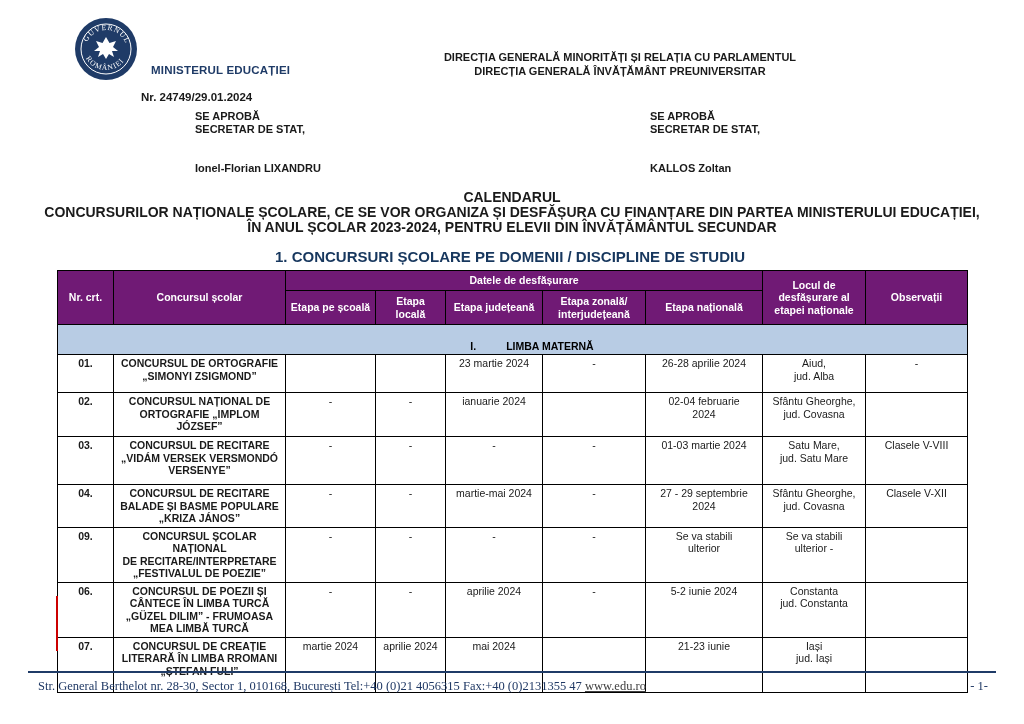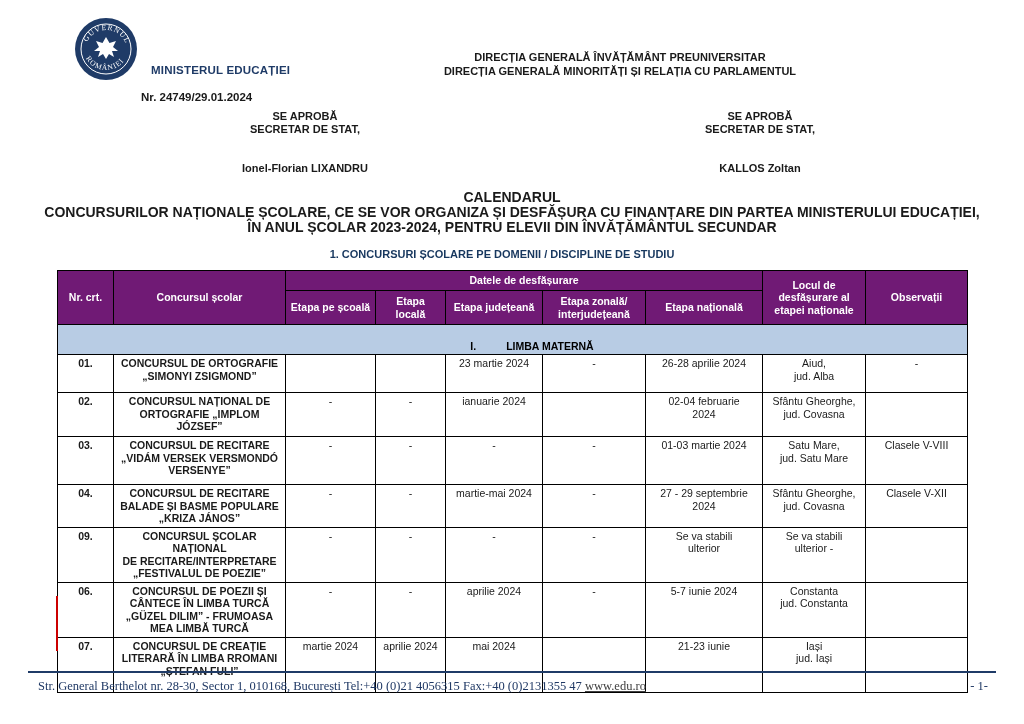--- a/index.html
+++ b/index.html
@@ -6,27 +6,27 @@
   html,body { background:#ffffff; }
   body { font-family:"Liberation Sans", sans-serif; color:#1a1a1a; }
   .page { position:relative; width:1024px; height:724px; background:#ffffff; overflow:hidden; }
 
   
   .logo { position:absolute; left:74px; top:17px; width:64px; height:64px; }
   .ministry { position:absolute; left:151px; top:40px; font-size:11.5px; font-weight:bold; color:#1f3b67; letter-spacing:.2px;margin-top:24px; }
   .dg-block { position:absolute; left:420px; top:50px; width:400px; text-align:center; font-size:11px; font-weight:bold; line-height:14px; color:#1a1a1a; }
   .doc-number { position:absolute; left:122px; top:91px; font-size:11.5px; font-weight:bold;margin-left:19px; }
 
-  .approval { position:absolute; top:110px; text-align:center; font-size:11px; font-weight:bold; line-height:13px; }
+  .approval { position:absolute; top:110px; text-align:left; font-size:11px; font-weight:bold; line-height:13px; }
   .approval.left { left:195px; width:220px; }
   .approval.right { left:650px; width:220px; }
   .approval .name { margin-top:26px; }
 
   .title-block { position:absolute; left:0; top:190px; width:1024px; text-align:center; font-size:14px; font-weight:bold; line-height:15px; color:#1a1a1a; }
-  .section-title { position:absolute; left:0; top:248px; width:1004px; text-align:center; font-size:11px; font-weight:bold; color:#17375e; }
+  .section-title { position:absolute; left:8px; top:248px; width:1004px; text-align:center; font-size:15px; font-weight:bold; color:#17375e; }
 
   
   .table-wrap { position:absolute; left:57px; top:270px; }
   table { border-collapse:collapse; table-layout:fixed; width:910px; }
   th, td { border:1px solid #000; padding:2px 3px; font-size:10.5px; text-align:center; vertical-align:top; white-space:pre-line; line-height:12.5px; }
   thead th { background:#701a75; color:#ffffff; font-weight:bold; vertical-align:middle; }
   tr.hdr-top th { height:20px; }
   tr.hdr-sub th { height:34px; }
   tr.section-row td { background:#b8cce4; font-weight:bold; color:#000; height:21px; vertical-align:middle;padding-left:42px; }
   tr.section-row .numeral { margin-right:30px; }
@@ -54,22 +54,22 @@
     <path id="arcBot" d="M 9,30 A 23,23 0 0 0 55,30" fill="none"></path>
     <text font-size="7.5" fill="#ffffff" font-family="Liberation Serif, serif" letter-spacing="1">
       <textPath href="#arcBot" startOffset="16%">ROMÂNIEI</textPath>
     </text>
     <path d="M32 20 l3.5 6 6.5-2 -3 6 5 4 h-6 l2 6 -5-3 -3 5 -3-5 -5 3 2-6 h-6 l5-4 -3-6 6.5 2 z" fill="#ffffff"></path>
   </svg>
 
   <div class="ministry">MINISTERUL EDUCAȚIEI</div>
 
   <div class="dg-block">
+    <div>DIRECȚIA GENERALĂ MINORITĂȚI ȘI RELAȚIA CU PARLAMENTUL</div>
     <div>DIRECȚIA GENERALĂ ÎNVĂȚĂMÂNT PREUNIVERSITAR</div>
-    <div>DIRECȚIA GENERALĂ MINORITĂȚI ȘI RELAȚIA CU PARLAMENTUL</div>
   </div>
 
   <div class="doc-number">Nr. 24749/29.01.2024</div>
 
   <div class="approval left">
     <div>SE APROBĂ</div>
     <div>SECRETAR DE STAT,</div>
     <div class="name">Ionel-Florian LIXANDRU</div>
   </div>
 
@@ -200,21 +200,21 @@
           <tr style="height: 52px;">
             <td class="bold">06.</td>
             <td class="bold">CONCURSUL DE POEZII ȘI
 CÂNTECE ÎN LIMBA TURCĂ
 „GÜZEL DILIM” - FRUMOASA
 MEA LIMBĂ TURCĂ</td>
             <td>-</td>
             <td>-</td>
             <td>aprilie 2024</td>
             <td>-</td>
-            <td>5-7 iunie 2024</td>
+            <td>5-2 iunie 2024</td>
             <td>Constanta
 jud. Constanta</td>
             <td></td>
           </tr>
           <tr style="height: 55px;">
             <td class="bold">07.</td>
             <td class="bold">CONCURSUL DE CREAȚIE
 LITERARĂ ÎN LIMBA RROMANI
 „ȘTEFAN FULI”</td>
             <td>martie 2024</td>

